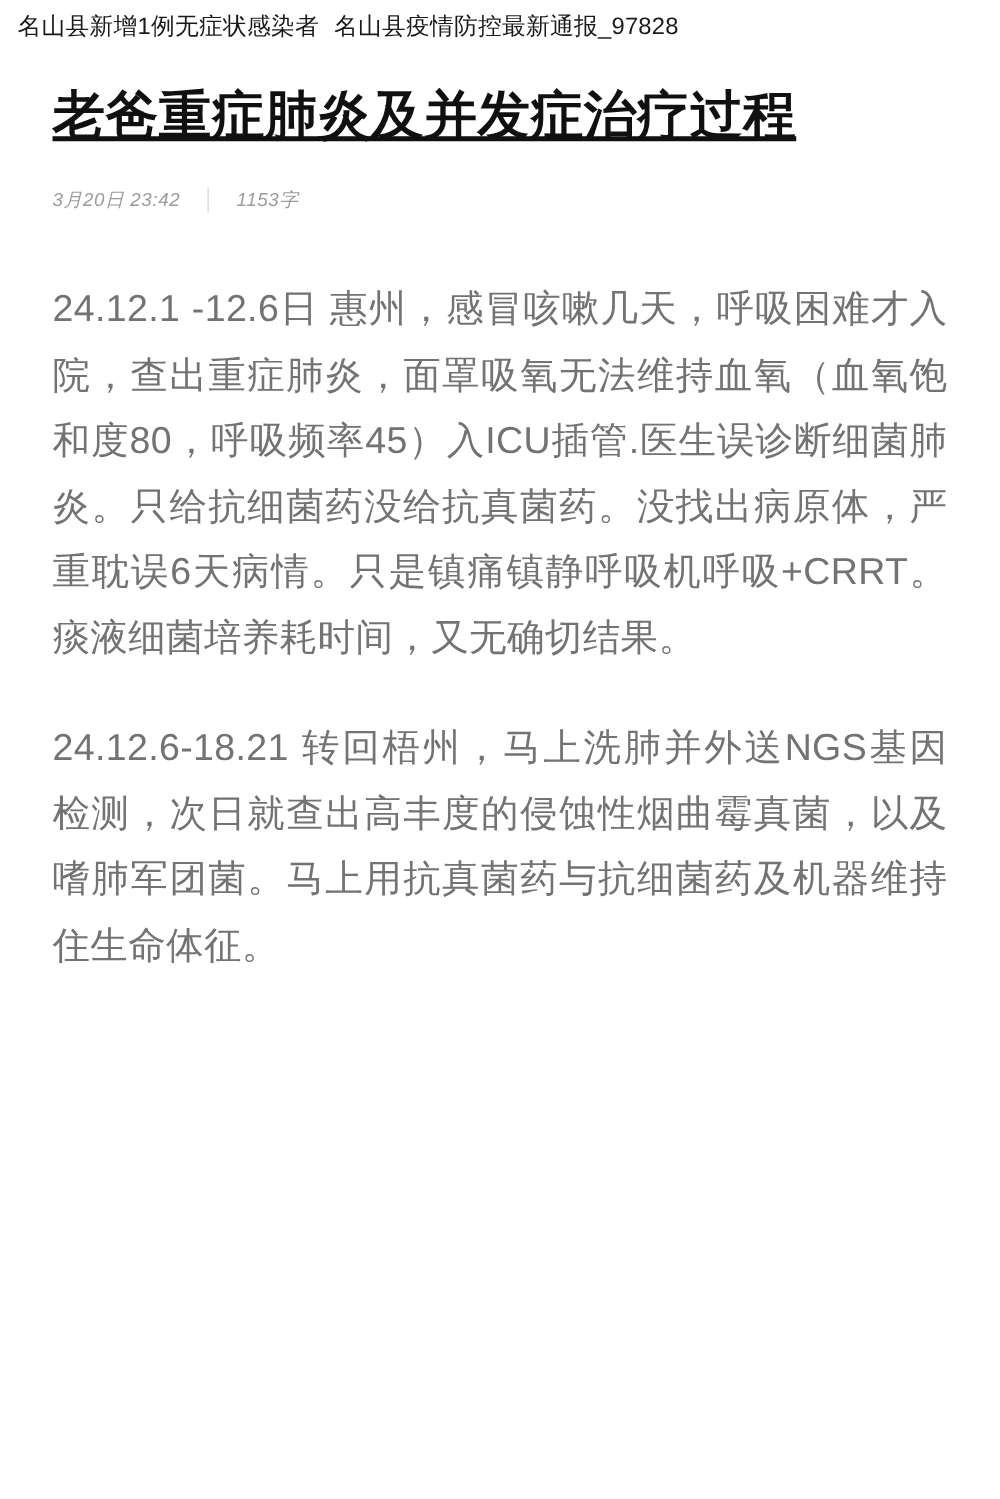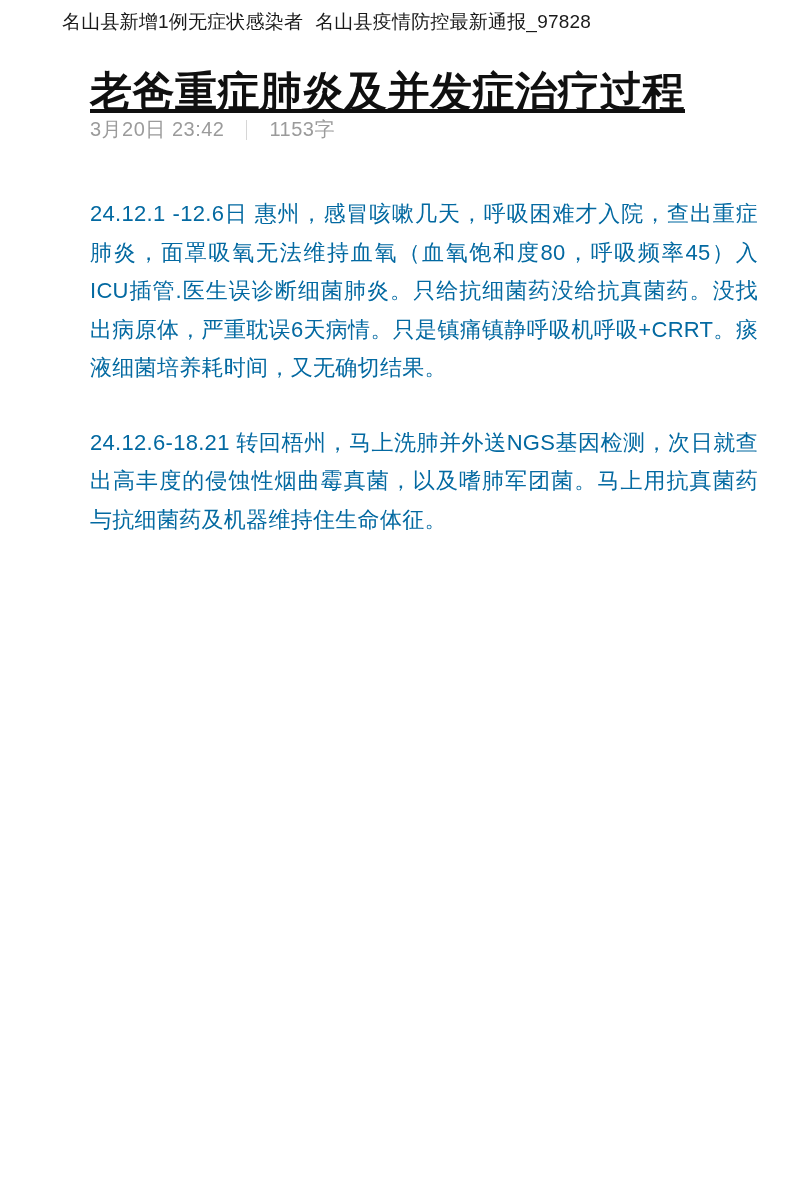--- a/index.html
+++ b/index.html
@@ -13,21 +13,20 @@
     font-family: "Liberation Sans", "DejaVu Sans", sans-serif;
     color: #111111;
     -webkit-font-smoothing: antialiased;
   }
   .page {
     width: 800px;
     min-height: 1199px;
     position: relative;
     background: #ffffff;
     box-sizing: border-box;
-    padding-left: 48px;
   }
   .top-bar {
     padding: 10px 14px 8px 14px;
     font-size: 19px;
     line-height: 1.3;
     color: #1a1a1a;
     letter-spacing: 0.2px;
     white-space: nowrap;
     overflow: hidden;
   }
@@ -42,40 +41,42 @@
   .article-title {
     font-size: 42px;
     font-weight: bold;
     line-height: 1.18;
     color: #101010;
     letter-spacing: 0.5px;
     margin: 14px 0 0 0;
     text-decoration: underline;
   }
   .meta {
-    font-size: 20px;
+    margin-top: 34px;
+    font-size: 15px;
     color: #9b9b9b;
     display: flex;
     align-items: center;
     letter-spacing: 0.5px;
+    font-style: italic;
   }
   .meta .divider {
     display: inline-block;
     width: 1px;
     height: 20px;
     background: #d6d6d6;
     margin: 0 22px;
   }
   .body {
     margin-top: 52px;
   }
   .para {
-    font-size: 22px;
+    font-size: 30px;
     line-height: 1.75;
-    color: #0369a1;
+    color: #737373;
     margin: 0 0 36px 0;
     text-align: justify;
     letter-spacing: 0.3px;
   }
   .para:last-child {
     margin-bottom: 0;
   }
 </style>
 </head>
 <body>

